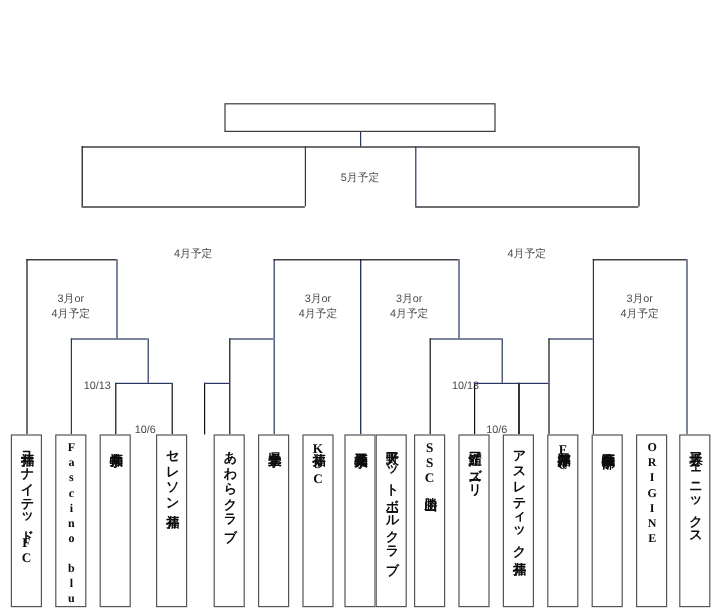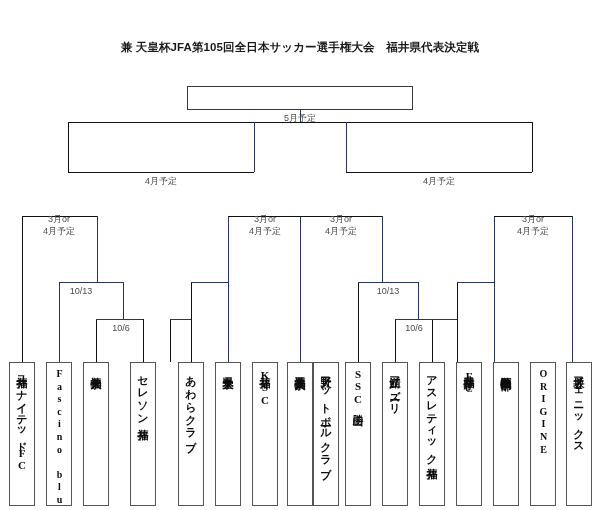--- a/index.html
+++ b/index.html
@@ -59,20 +59,21 @@
   }
 
   
   .round-label {
     position: absolute;
     text-align: center;
     font-size: 9px;
     color: #4a4a4a;
     line-height: 12px;
     white-space: nowrap;
+    margin-top: 30px;
   }
   .round-label.two-line { line-height: 12px; }
 
   
   #champion-box {
     position: absolute;
     left: 187px; top: 86px;
     width: 226px; height: 24px;
     border: 1.3px solid #3a3a3a;
     background: #ffffff;
@@ -109,21 +110,20 @@
     text-orientation: upright;
     letter-spacing: 1.6px;
     font-size: 10px;
   }
 </style>
 </head>
 <body>
 
 <div id="page">
 
-  <div id="title-sub">兼 天皇杯JFA第105回全日本サッカー選手権大会　福井県代表決定戦</div>
 
   <div id="champion-box"></div>
 
   <div class="vline navy" style="left:299.5px; top:110px; height:12px;"></div>
   <div class="hline dark" style="left:68px; top:122px; width:464px;"></div>
   <div class="round-label" style="left:255px; top:112px; width:90px;">5月予定</div>
 
   <div class="vline dark" style="left:68px; top:122px; height:50px;"></div>
   <div class="hline dark" style="left:68px; top:172px; width:186px;"></div>
   <div class="vline navy" style="left:254px; top:122px; height:50px;"></div>

